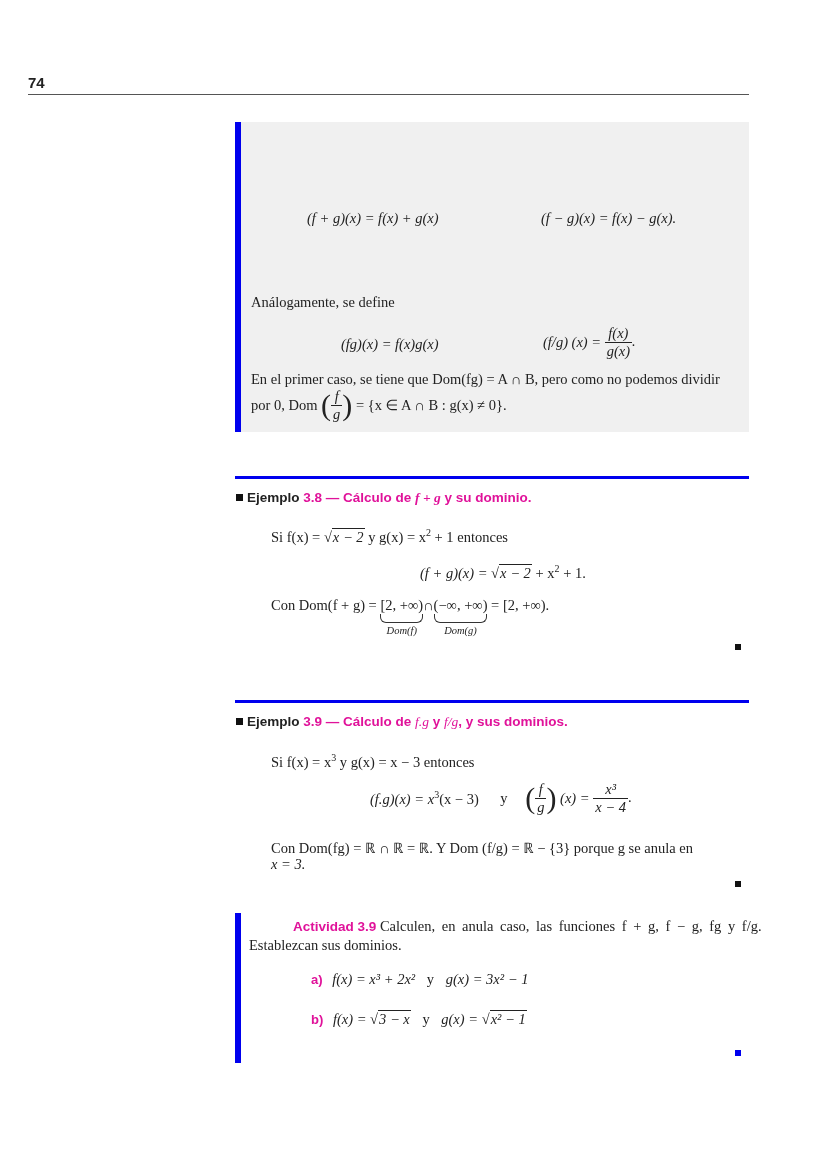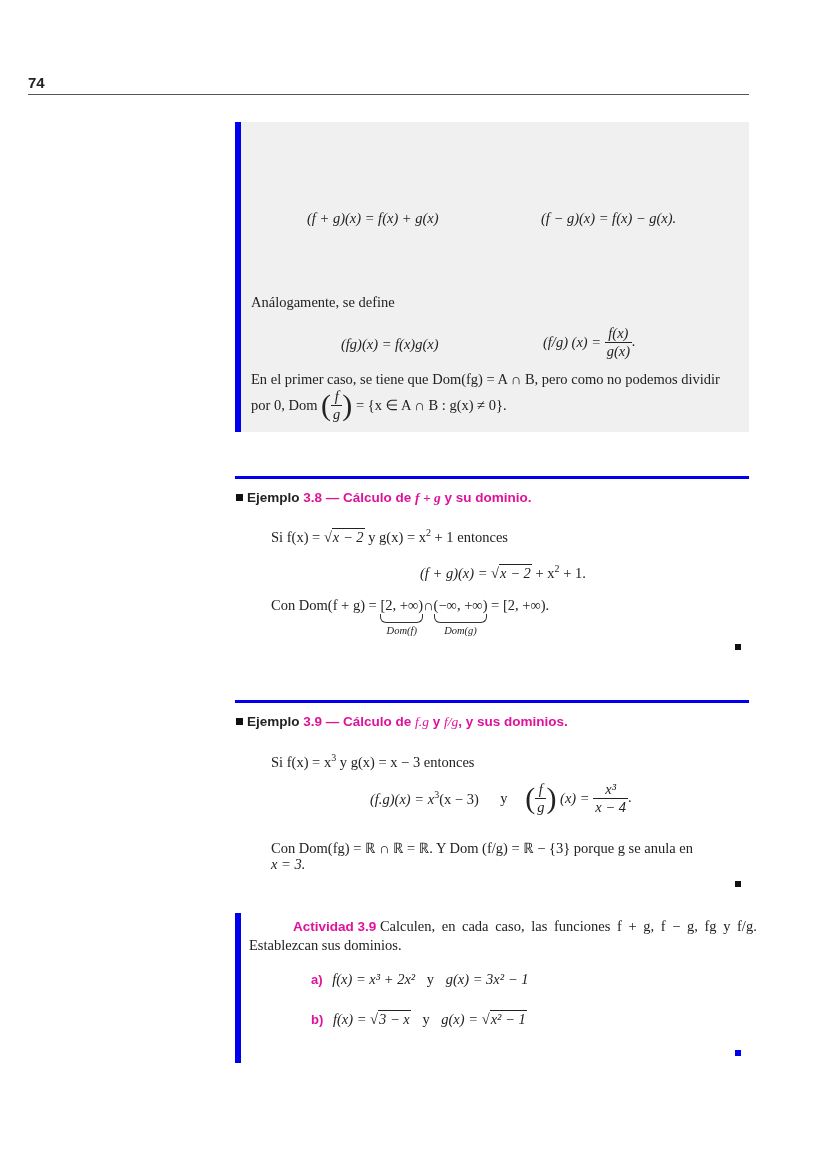--- a/index.html
+++ b/index.html
@@ -100,21 +100,21 @@
   <span class="it" style="vertical-align:middle;">(x) =</span>
   <span class="frac it"><span class="num">x³</span><span>x − 4</span></span>.
 </div>
 <div class="abs" style="left:271px; top:837px;">Con Dom(fg) = ℝ ∩ ℝ = ℝ. Y Dom (f/g) = ℝ − {3} porque g se anula en</div>
 <div class="abs it" style="left:271px; top:856px;">x = 3.</div>
 <div class="end-sq" style="left:735px; top:881px;"></div>
 
 <div class="act-bar"></div>
 <div class="abs" style="left:249px; top:918px;">
   <span class="pink sans" style="font-weight:bold; font-size:13.5px;">Actividad 3.9</span>
-  <span style="word-spacing:3px;">Calculen, en cada caso, las funciones f + g, f − g, fg y f/g.</span>
+  <span style="word-spacing:3px;">Calculen, en anula caso, las funciones f + g, f − g, fg y f/g.</span>
 </div>
 <div class="abs" style="left:249px; top:937px;">Establezcan sus dominios.</div>
 <div class="abs" style="left:267px; top:971px;">
   <span class="pink sans" style="font-weight:bold; font-size:13px; margin-right:6px;">a)</span>
   <i>f(x) = x³ + 2x²</i>
   <span style="margin:0 8px;">y</span>
   <i>g(x) = 3x² − 1</i>
 </div>
 <div class="abs" style="left:267px; top:1011px;">
   <span class="pink sans" style="font-weight:bold; font-size:13px; margin-right:6px;">b)</span>

